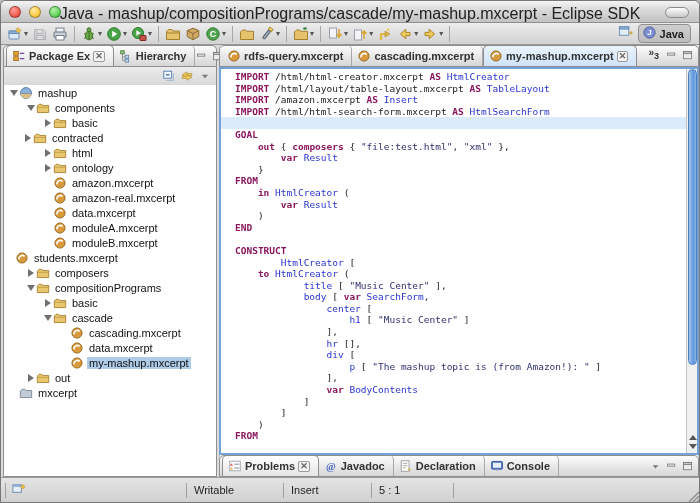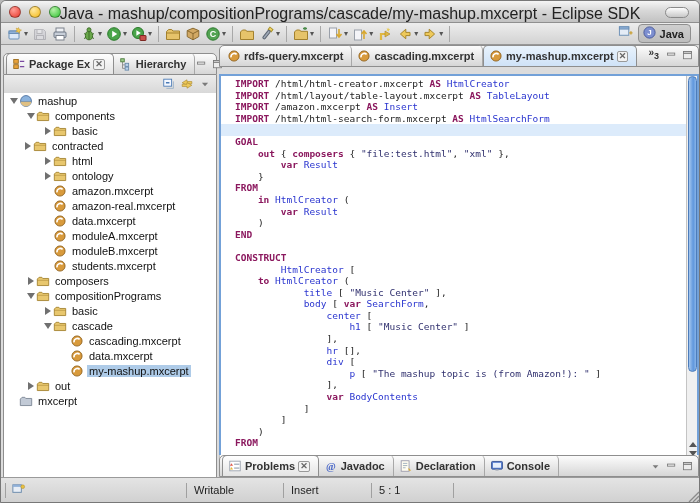--- a/index.html
+++ b/index.html
@@ -30,21 +30,21 @@
   .caret { font-size:8px; color:#555; margin-left:1px; line-height:8px; }
   .tb-right { margin-left:auto; display:flex; align-items:center; gap:3px; padding-right:4px; }
   .persp-btn { display:flex; align-items:center; gap:3px; height:19px; padding:0 6px 0 3px;
     background:linear-gradient(#cfcfcf,#bdbdbd); border:1px solid #8f8f8f; border-radius:4px;
     font-size:11px; font-weight:bold; color:#222; }
   .persp-btn svg, .open-persp svg { width:15px; height:15px; }
   .open-persp { display:flex; align-items:center; padding:0 2px; }
 
   
   .main { position:absolute; left:0; top:44px; width:700px; height:432px; }
-  .left-panel { position:absolute; left:2px; top:8px; width:214px; height:308px; }
+  .left-panel { position:absolute; left:2px; top:0; width:214px; height:308px; }
   .right-panel { position:absolute; left:218px; top:0; width:480px; height:432px; }
 
   
   .tabbar { position:relative; height:22px; background:linear-gradient(#fcfcfc,#d6d6d6);
     border:1px solid #8e8e8e; border-bottom:1px solid #8e8e8e; border-radius:5px 5px 0 0;
     display:flex; align-items:flex-end; padding-left:2px; }
   .vtab { display:flex; align-items:center; gap:3px; height:21px; padding:0 8px 0 5px;
     font-size:11px; font-weight:bold; color:#333; border-right:1px solid #a8a8a8;
     border-radius:5px 5px 0 0; white-space:nowrap; }
   .vtab svg { width:14px; height:14px; }
@@ -64,21 +64,21 @@
   .tree-row { display:flex; align-items:center; height:15px; white-space:nowrap; }
   .tree-row.selected .lbl { background:#aecbe8; }
   .arrow { width:11px; display:inline-flex; justify-content:center; flex:none; }
   .arrow .tri-c { width:0; height:0; border-left:6px solid #707070; border-top:4px solid transparent; border-bottom:4px solid transparent; }
   .arrow .tri-o { width:0; height:0; border-top:6px solid #707070; border-left:4px solid transparent; border-right:4px solid transparent; }
   .ticon { width:14px; height:14px; flex:none; margin-right:3px; }
   .ticon svg { width:14px; height:14px; }
   .lbl { padding:0 2px; }
 
   
-  .editor-box { position:absolute; left:0; top:29px; width:480px; height:388px;
+  .editor-box { position:absolute; left:0; top:22px; width:480px; height:388px;
     border:2px solid #73a1d8; background:#fff; }
   .code-area { position:absolute; left:0; top:0; right:11px; bottom:0; overflow:hidden;
     font-family:"DejaVu Sans Mono",monospace; font-size:9.5px; padding:2px 0 0 0; }
   .code-line { white-space:pre; height:11.6px; line-height:11.6px; padding-left:14px; color:#222; }
   .code-line.current { background:#dcebfb; }
   .tok-kw { color:var(--kw); font-weight:bold; }
   .tok-id { color:var(--id); }
   .tok-str { color:var(--str); }
   .tok-pl { color:#222; }
   .vscroll { position:absolute; right:0; top:0; width:11px; bottom:0; background:#f0f0f0; border-left:1px solid #c4c4c4; }
@@ -467,21 +467,21 @@
             <span class="lbl">moduleA.mxcerpt</span>
           </div>
           <div class="tree-row" style="padding-left: 38px;">
             <span class="arrow"></span>
             <span class="ticon"><svg viewBox="0 0 16 16">
                 <circle cx="8" cy="8" r="5.8" fill="#d89a3c" stroke="#8f5f18"></circle>
                 <path d="M4.6 9.5A3.8 3.8 0 0 1 11 6.2" fill="none" stroke="#fff" stroke-width="1.8"></path>
               </svg></span>
             <span class="lbl">moduleB.mxcerpt</span>
           </div>
-          <div class="tree-row" style="padding-left: 38px;">
+          <div class="tree-row" style="">
             <span class="arrow"></span>
             <span class="ticon"><svg viewBox="0 0 16 16">
                 <circle cx="8" cy="8" r="5.8" fill="#d89a3c" stroke="#8f5f18"></circle>
                 <path d="M4.6 9.5A3.8 3.8 0 0 1 11 6.2" fill="none" stroke="#fff" stroke-width="1.8"></path>
               </svg></span>
             <span class="lbl">students.mxcerpt</span>
           </div>
           <div class="tree-row" style="padding-left: 21px;">
             <span class="arrow">
               <span class="tri-c"></span>

